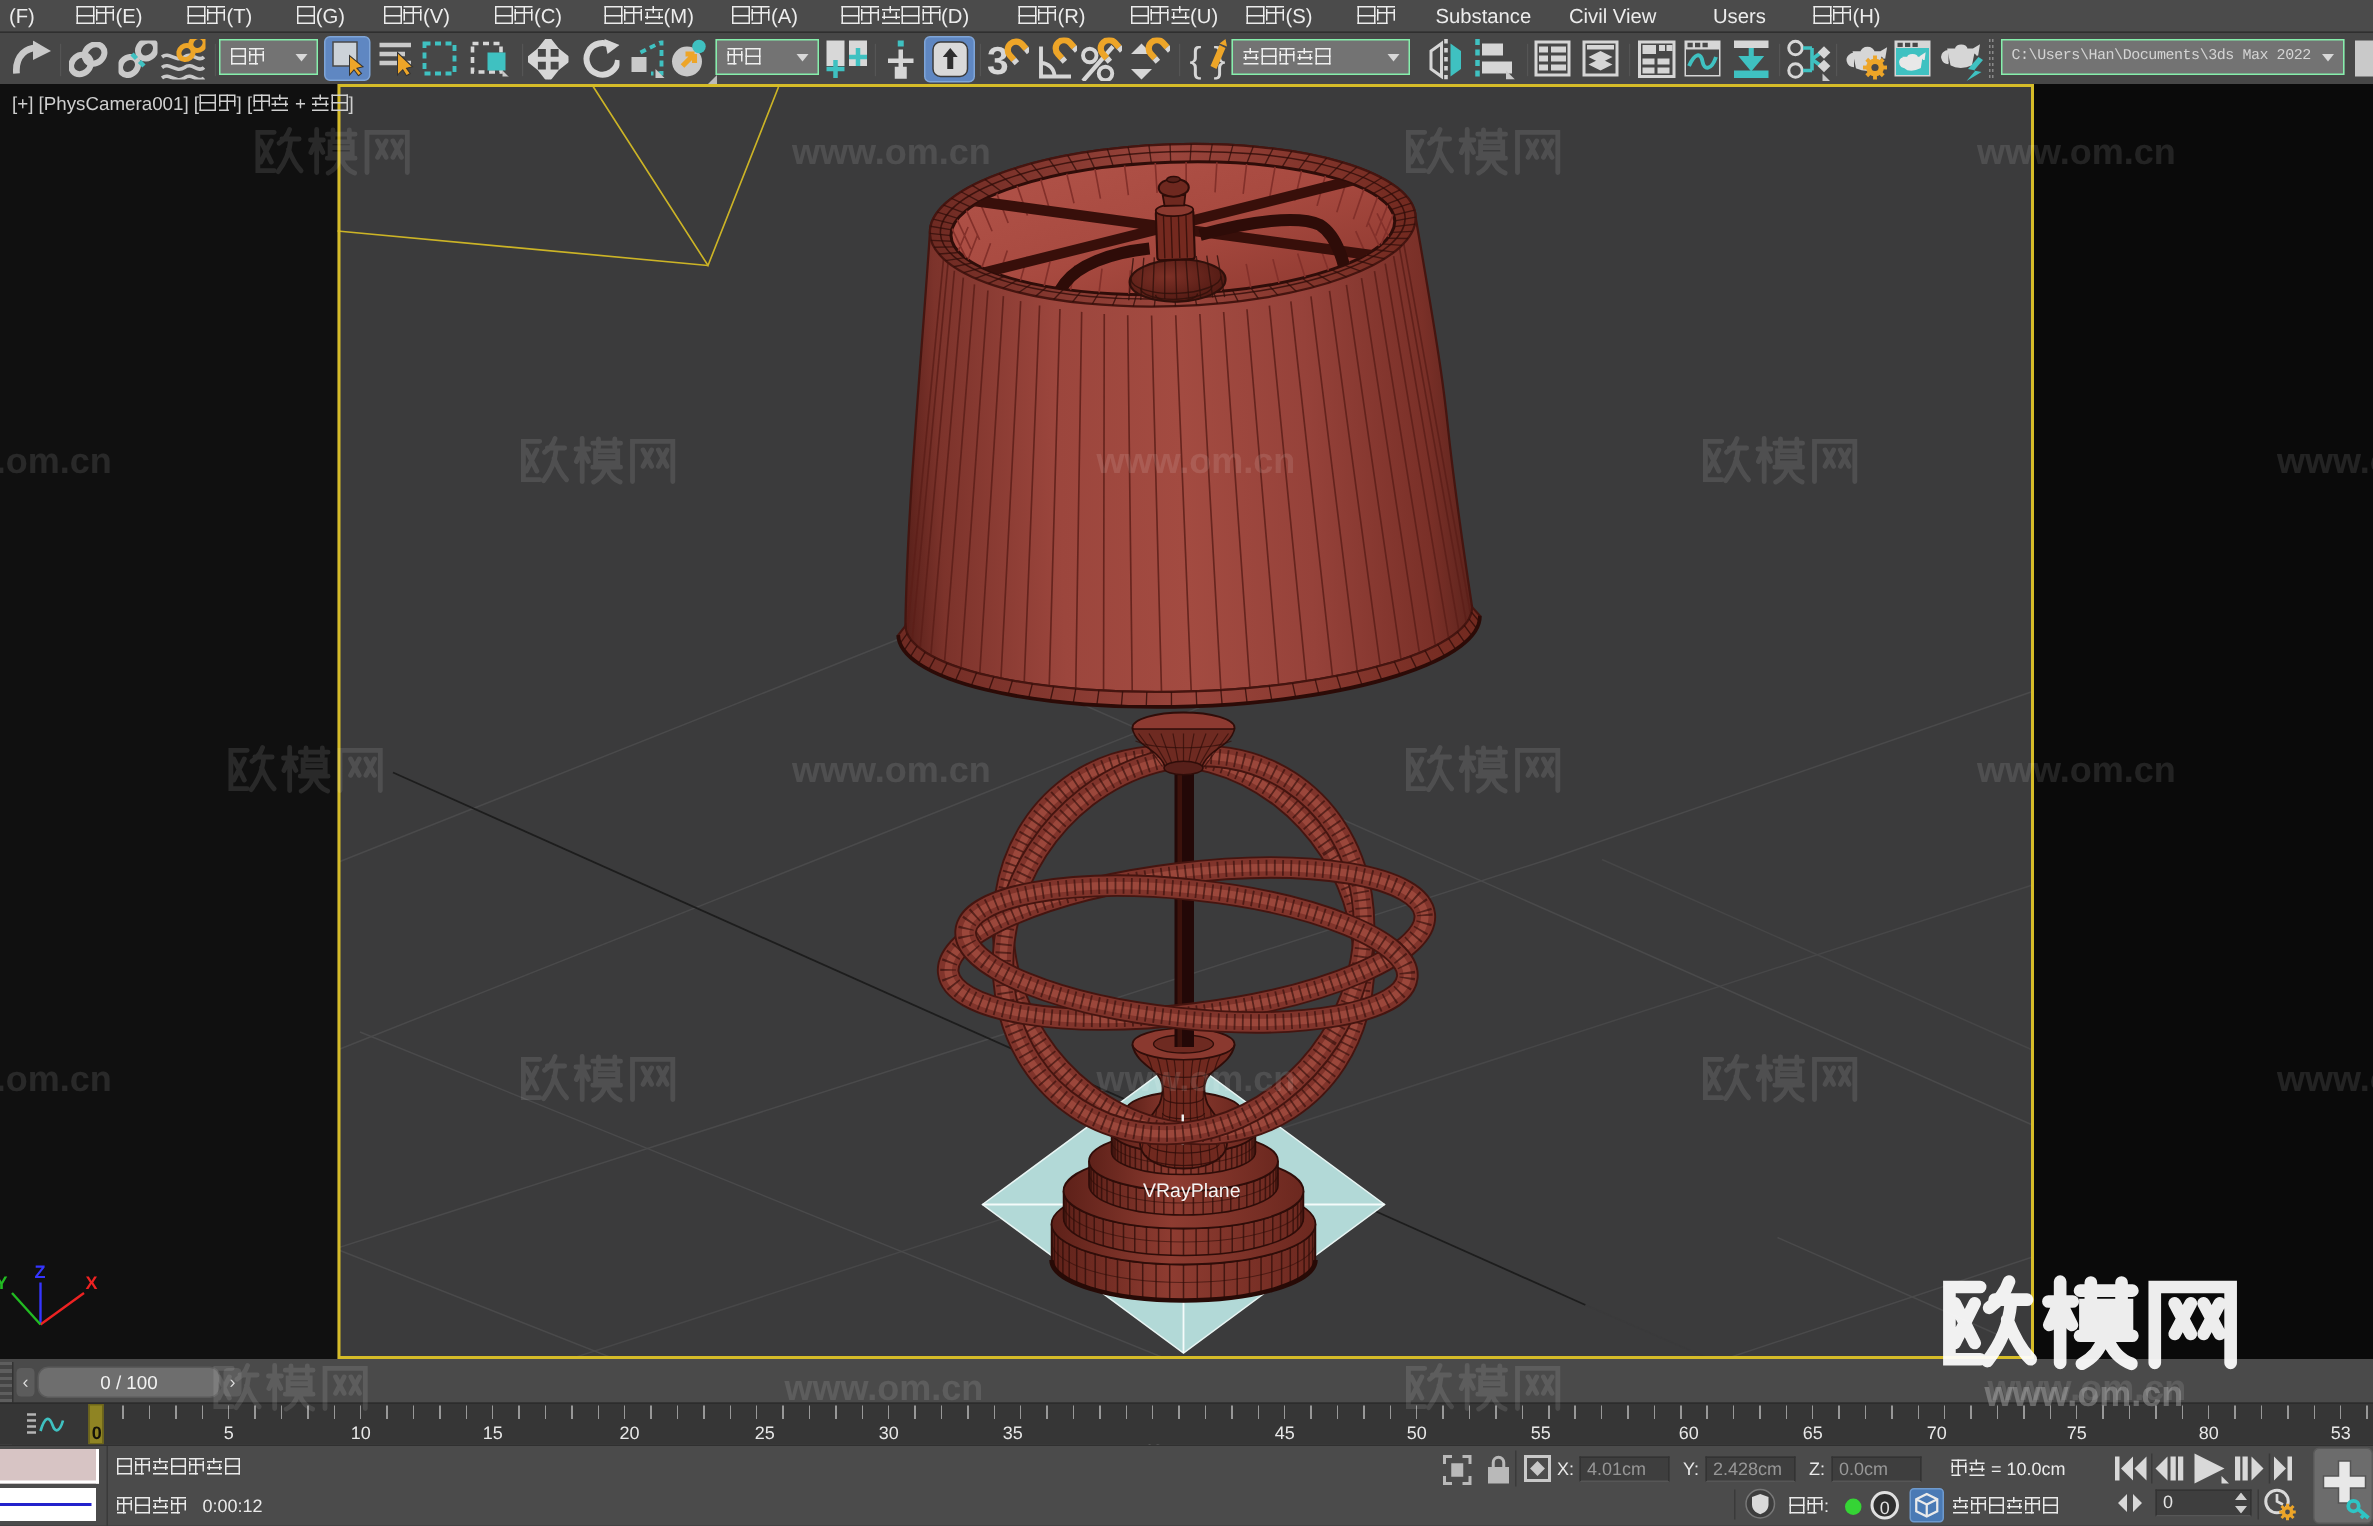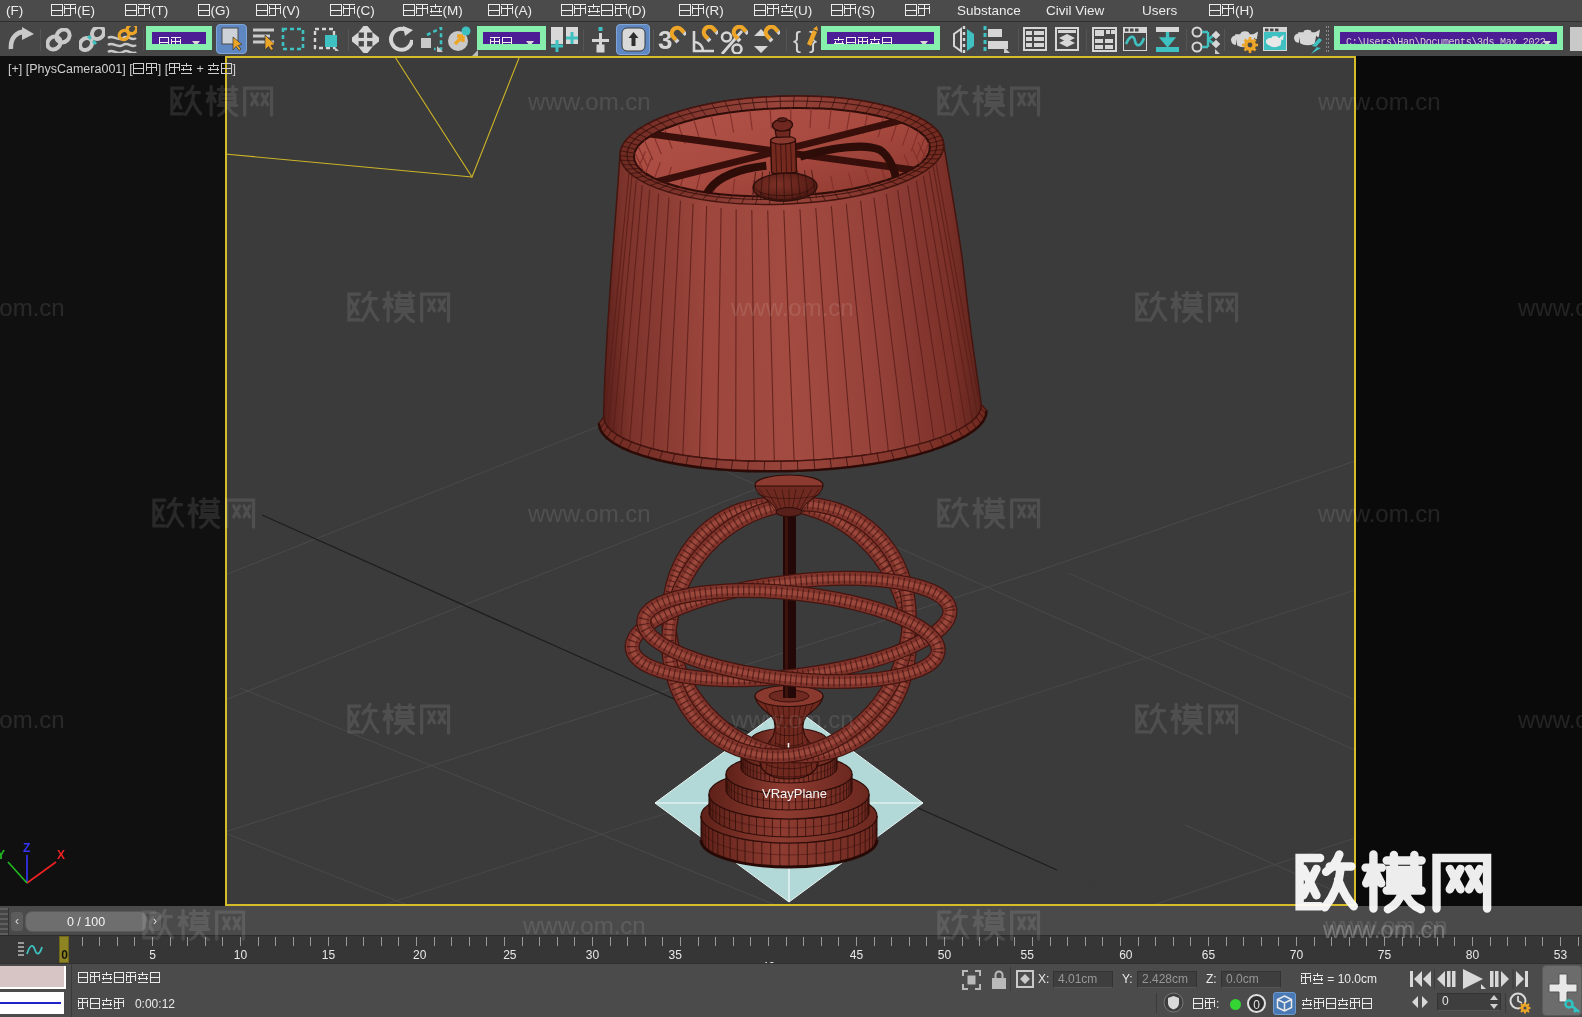--- a/index.html
+++ b/index.html
@@ -22,27 +22,27 @@
 linear-gradient(currentColor,currentColor) 0 15%/100% 1px no-repeat,
 linear-gradient(currentColor,currentColor) 0 60%/100% 1px no-repeat,
 linear-gradient(currentColor,currentColor) 50% 0/1px 40% no-repeat,
 linear-gradient(currentColor,currentColor) 15% 60%/1px 40% no-repeat,
 linear-gradient(currentColor,currentColor) 85% 60%/1px 40% no-repeat,
 linear-gradient(currentColor,currentColor) 0 100%/100% 1px no-repeat}
 #menubar{left:0;top:0;width:1582px;height:21px;background:#4b4b4b;color:#ececec;font-size:13.5px}
 #menubar span{position:absolute;top:3px;white-space:nowrap}
 #toolbar{left:0;top:21px;width:1582px;height:35px;background:#474747;border-top:1px solid #2f2f2f}
 .tsep{position:absolute;top:7px;width:1px;height:22px;background:#383838;border-right:1px solid #555}
-.drop{position:absolute;background:#4c1d95;border:6px solid #86efac;color:#efefef;font-size:12px;
+.drop{position:absolute;background:#737373;border:1px solid #86efac;color:#efefef;font-size:12px;
 line-height:22px;padding-left:6px;white-space:nowrap;overflow:hidden}
 .drop .arr{position:absolute;right:6px;top:9px;width:0;height:0;border:4px solid transparent;
 border-top:5px solid #d8d8d8}
 .btn-blue{position:absolute;background:#5f87c2;border-radius:4px}
 #vpsvg{left:0;top:56px}
-.wm{position:absolute;color:#fff;font-weight:normal;white-space:nowrap}
+.wm{position:absolute;color:#fff;font-weight:bold;white-space:nowrap}
 #slider-row{left:0;top:906px;width:1582px;height:29px;background:#4a4a4a}
 #ruler{left:0;top:935px;width:1582px;height:28px;background:#363636;border-top:1px solid #2c2c2c}
 #statusbar{left:0;top:963px;width:1582px;height:54px;background:#4b4b4b;border-top:1px solid #303030}
 .num{position:absolute;color:#e8e8e8;font-size:12px}
 .sbtxt{position:absolute;color:#eaeaea;font-size:12px;white-space:nowrap}
 .field{position:absolute;background:#3e3e3e;border:1px solid #333;border-bottom-color:#565656;
 color:#979797;font-size:12px;line-height:15px;padding-left:4px}
 </style>
 
 </head><body>
@@ -515,21 +515,21 @@
 <div class="num" style="left:413px;top:12px;width:24px;">20</div>
 <div class="num" style="left:492.50000000000006px;top:12px;width:24px;text-align:right">25</div>
 <div class="num" style="left:580.5px;top:12px;width:24px;text-align:center">30</div>
 <div class="num" style="left:668.5px;top:12px;width:24px;text-align:left">35</div>
 <div class="num" style="left:756.5px;top:24px;width:24px;text-align:center">40</div>
 <div class="num" style="left:844.5000000000001px;top:12px;width:24px;text-align:center">45</div>
 <div class="num" style="left:932.5000000000001px;top:12px;width:24px;text-align:center">50</div>
 <div class="num" style="left:1020.5px;top:12px;width:24px;text-align:left">55</div>
 <div class="num" style="left:1108.5px;top:12px;width:24px;text-align:right">60</div>
 <div class="num" style="left:1196.5px;top:12px;width:24px;text-align:center">65</div>
-<div class="num" style="left:1284.5px;top:12px;width:24px;text-align:center">70</div>
+<div class="num" style="left:1284.5px;top:12px;width:24px;text-align:left">70</div>
 <div class="num" style="left:1372.5px;top:12px;width:24px;text-align:center">75</div>
 <div class="num" style="left:1460.5px;top:12px;width:24px;text-align:center">80</div>
 <div class="num" style="left:1548.5000000000002px;top:12px;width:24px;text-align:center">53</div>
 <div class="abs" style="left:59px;top:0;width:10px;height:27px;background:#8f8423;border:1px solid #6e6619"></div>
 <div class="num" style="left:52.5px;top:12px;width:24px;text-align:center;color:#15140a;font-weight:bold">0</div>
 <svg class="abs" style="left:17px;top:5px" width="26" height="18" viewBox="0 0 26 18">
       <g stroke="#b5b5b5" stroke-width="1.6">
         <line x1="1" y1="2" x2="7" y2="2"></line>
         <line x1="1" y1="6" x2="7" y2="6"></line>
         <line x1="1" y1="10" x2="7" y2="10"></line>

